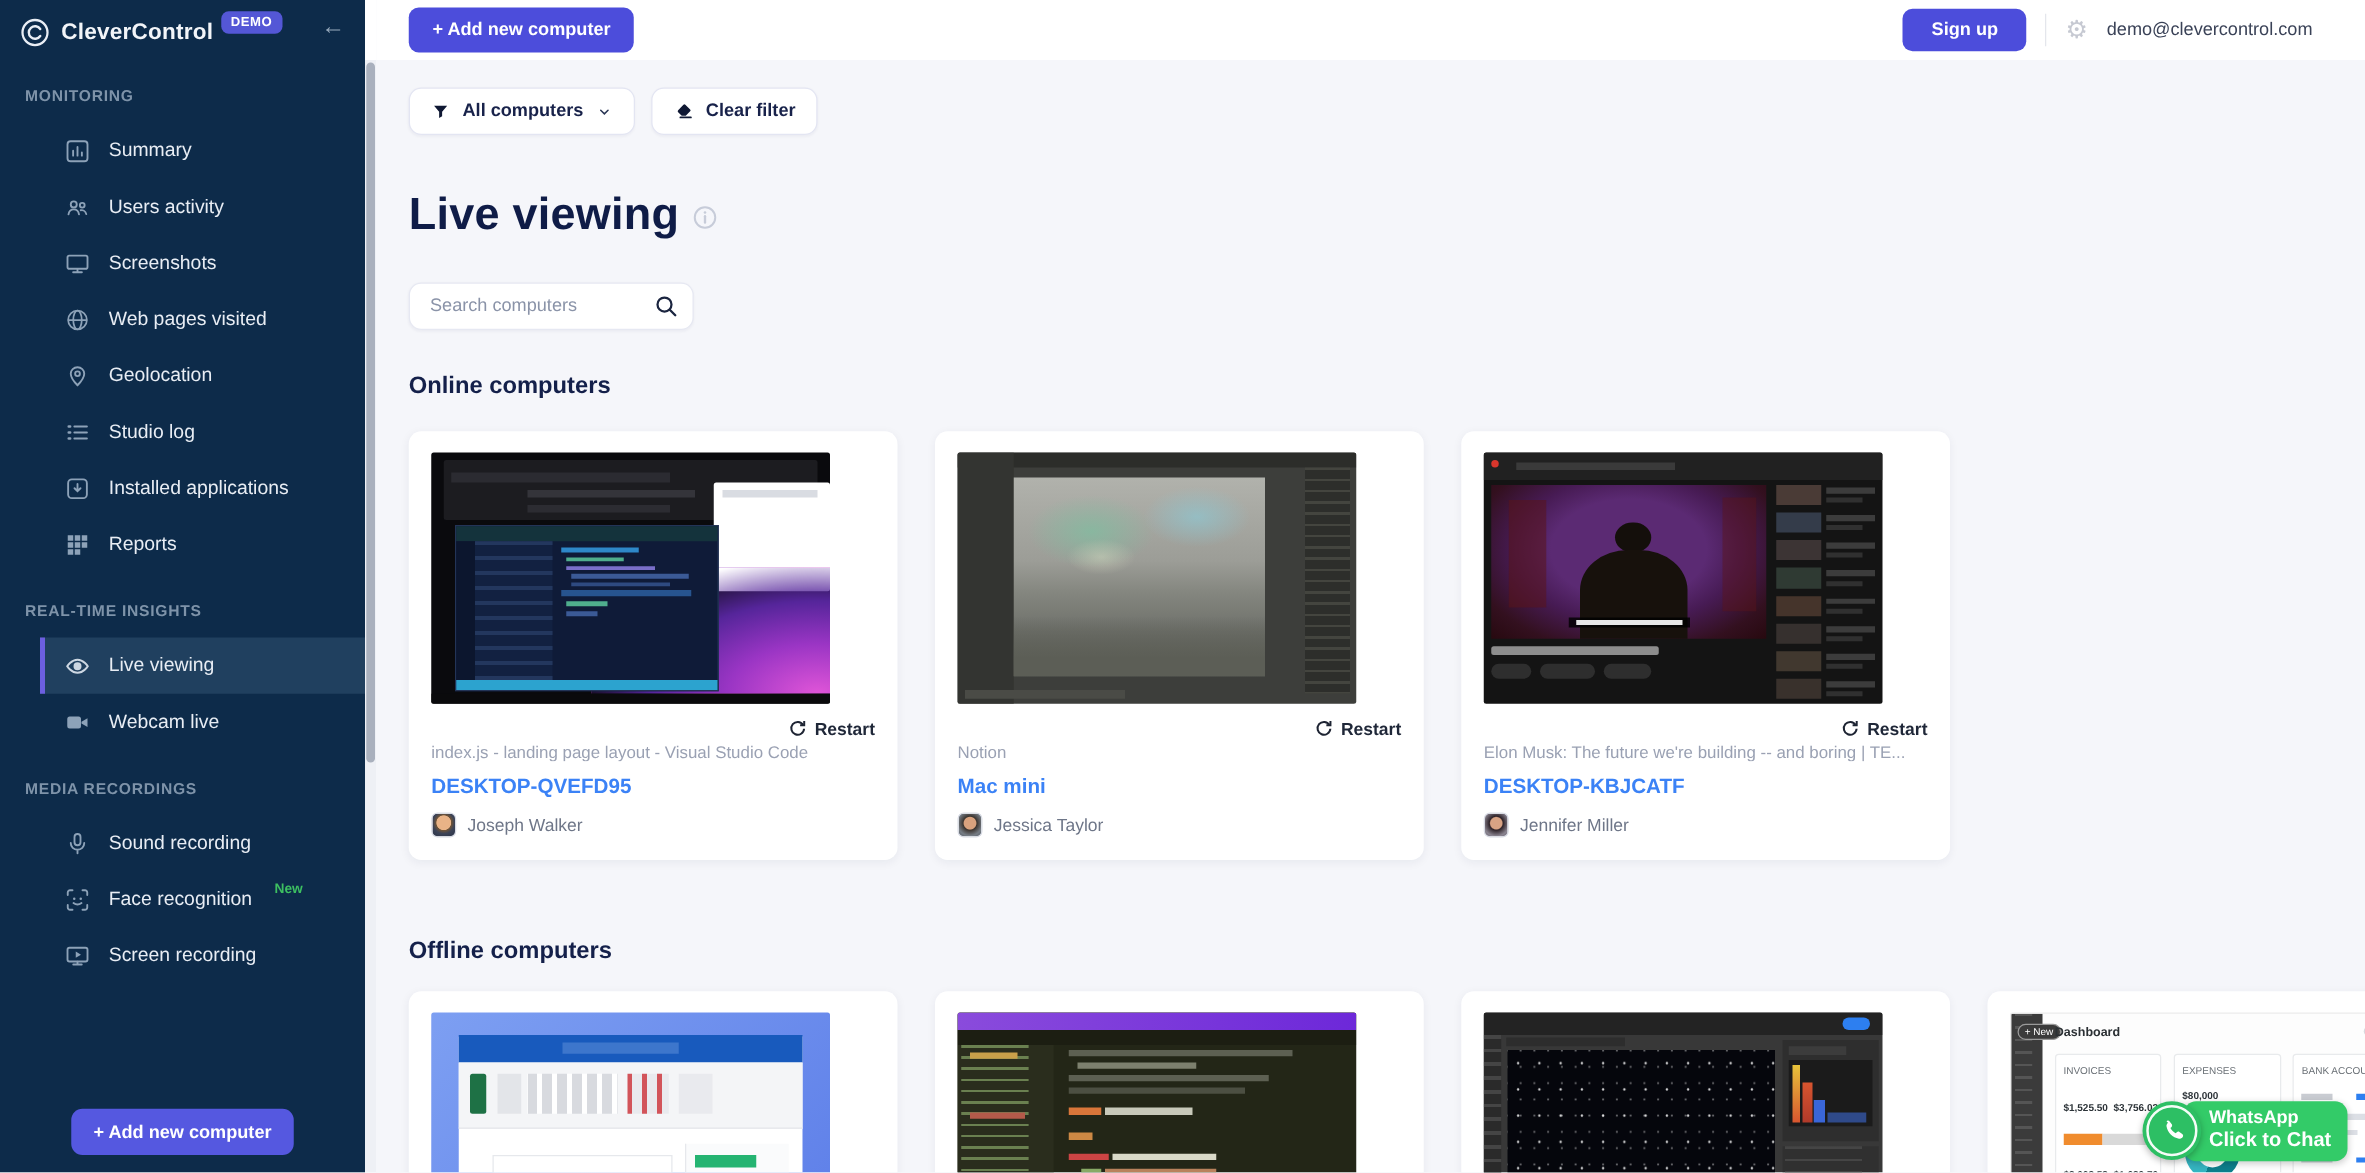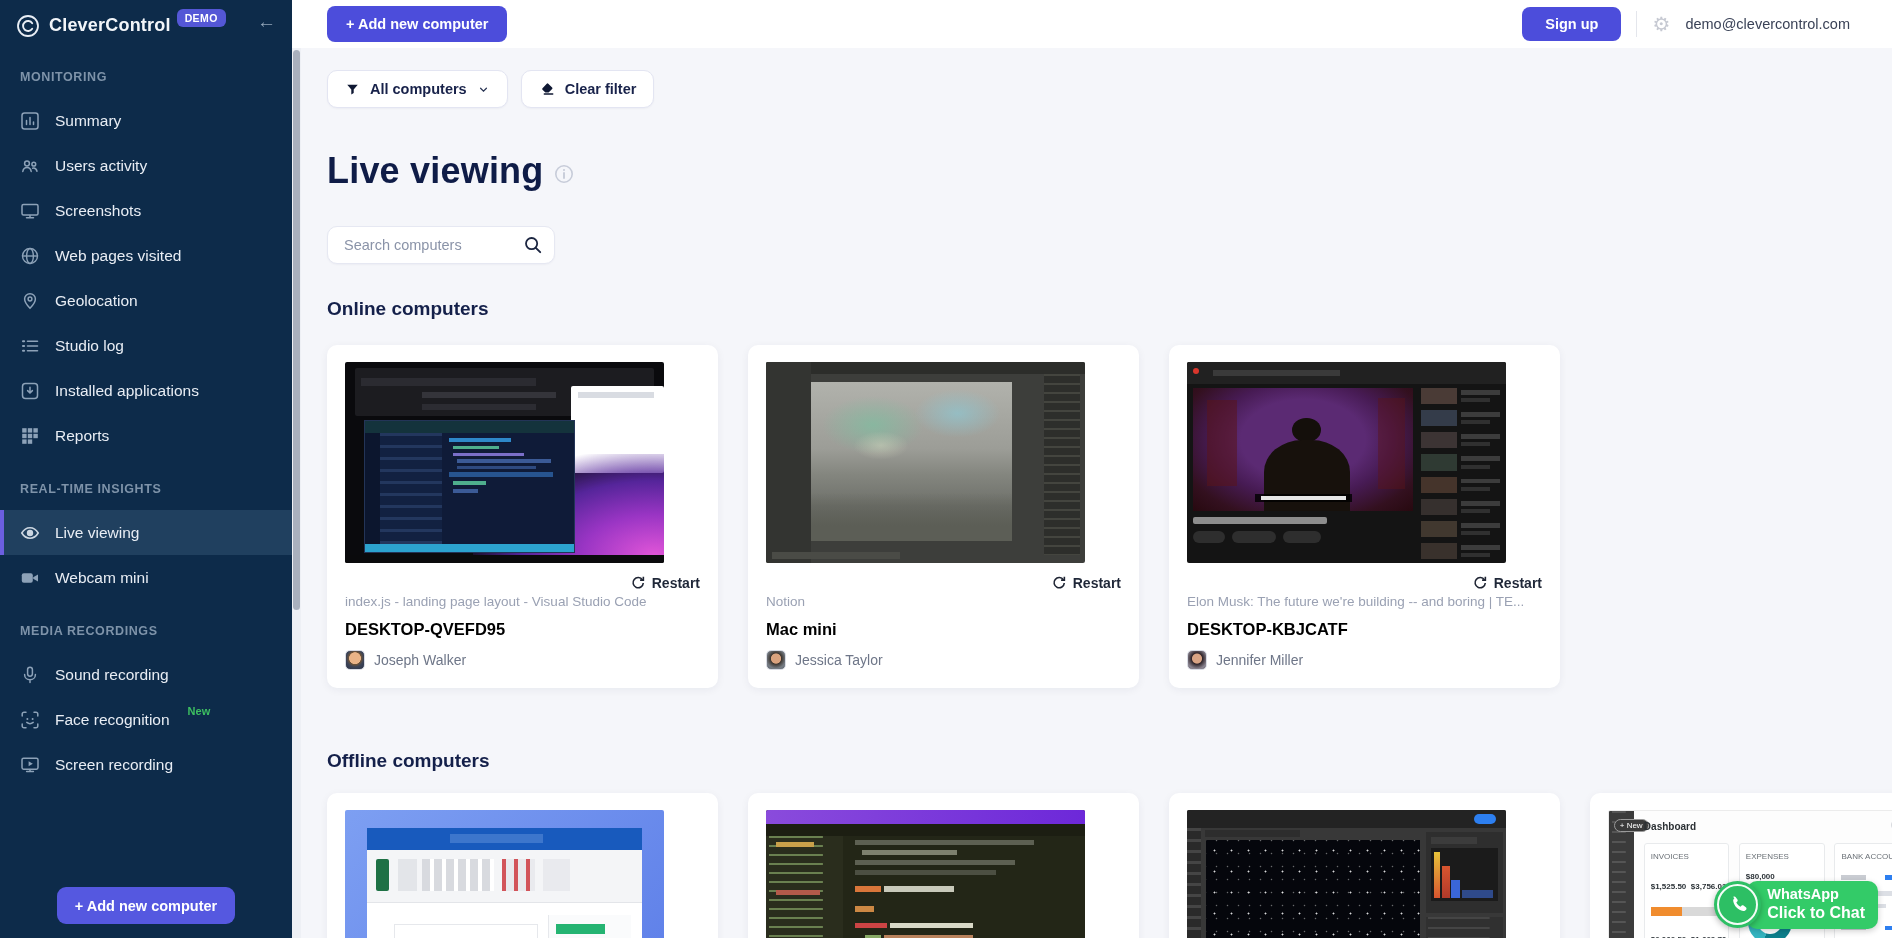--- a/index.html
+++ b/index.html
@@ -13,21 +13,21 @@
   .logo-icon{width:24px;height:24px;margin-top:1px;flex:0 0 auto;}
   .logo-text{color:#f2f5f9;font-size:18px;font-weight:700;margin-left:9px;margin-top:2px;letter-spacing:.2px;}
   .demo-badge{background:#5457d6;color:#fff;font-size:10.5px;font-weight:700;border-radius:6px;
     padding:3px 8px;margin-left:6px;margin-top:-4px;letter-spacing:.4px;}
   .collapse{position:absolute;right:16px;top:12px;color:#94a7ba;font-size:19px;cursor:pointer;line-height:1;}
   .sec-title{color:#7e93a9;font-size:12.5px;font-weight:700;letter-spacing:.6px;padding:0 20px;}
   .st-1{margin-top:20px;}
   .st-2{margin-top:24px;}
   .st-3{margin-top:24px;}
   .nav-items{margin-top:14px;}
-  .nitem{height:45px;display:flex;align-items:center;gap:15px;padding:0 20px;cursor:pointer;position:relative;}
+  .nitem{height:45px;display:flex;align-items:center;gap:15px;padding:0 20px;cursor:pointer;position:relative;margin-left:32px;}
   .nitem .nlabel{color:#e8edf4;font-size:15.5px;font-weight:500;}
   .nitem.active{background:#20405f;border-left:4px solid #6c5fe0;padding-left:16px;}
   .nicon{width:20px;height:20px;display:inline-flex;flex:0 0 auto;}
   .nicon svg{width:20px;height:20px;}
   .newb{color:#3dbf61;font-size:11px;font-weight:700;position:relative;top:-9px;margin-left:3px;}
   .side-add{position:absolute;left:57px;bottom:14px;width:178px;height:37px;background:#5558e0;color:#fff;
     border:none;border-radius:9px;font-size:14.5px;font-weight:600;cursor:pointer;font-family:inherit;}
   
   .side-scroll{position:absolute;left:292px;top:0;width:9px;height:938px;background:#fff;z-index:4;}
   .side-track{position:absolute;left:0;top:48px;width:9px;bottom:0;background:#eef0f5;}
@@ -61,21 +61,21 @@
   .h2{margin-top:34px;font-size:19px;font-weight:700;color:#14204a;}
   .h2.off{margin-top:62px;}
   .cards{display:flex;gap:30px;margin-top:25px;}
   .cards.off{margin-top:21px;}
   .card{width:391px;background:#fff;border-radius:10px;padding:17px 18px 18px;box-shadow:0 2px 8px rgba(25,35,70,.06);flex:0 0 auto;}
   .thumb{position:relative;width:319px;height:201px;overflow:hidden;background:#111;border-radius:2px;}
   .thumb div{position:absolute;}
   .restart{display:flex;align-items:center;gap:6px;justify-content:flex-end;margin-top:12px;cursor:pointer;
     font-size:14px;font-weight:600;color:#1f2738;}
   .caption{margin-top:3px;font-size:13.5px;color:#9aa1b3;white-space:nowrap;overflow:hidden;}
-  .cname{margin-top:11px;font-size:16.5px;font-weight:700;color:#000000;}
+  .cname{margin-top:11px;font-size:16.5px;font-weight:700;color:#3b82f6;}
   .cuser{margin-top:11px;display:flex;align-items:center;gap:9px;font-size:14px;color:#6e7688;}
   .avatar{width:20px;height:20px;border-radius:5px;border:1px solid #d8dbe4;flex:0 0 auto;}
   .av1{background:radial-gradient(circle at 50% 40%,#e9b387 0 40%,#6d5338 44%,#3c4357 62%,#2b3346);}
   .av2{background:radial-gradient(circle at 50% 42%,#d9a27e 0 34%,#3c3530 40%,#767d85 72%,#565d66);}
   .av3{background:radial-gradient(circle at 50% 42%,#d8a384 0 33%,#2e2329 40%,#8a8490 75%,#6a6470);}
 
   
   .mtxt{font-size:8px;color:#6a7076;line-height:1.15;white-space:nowrap;}
   .mtxt.b{color:#2c3338;font-weight:700;}
   .mtitle{font-size:10px;font-weight:700;color:#2b3034;}
@@ -206,21 +206,21 @@
           </span>
         <span class="nlabel">Live viewing</span>
       </div>
       <div class="nitem">
         <span class="nicon">
             <svg viewBox="0 0 20 20" fill="#8da2b8">
               <rect x="1.8" y="5.2" width="11" height="9.6" rx="2"></rect>
               <path d="M13.2 9.3l4.8-2.8v7l-4.8-2.8z"></path>
             </svg>
           </span>
-        <span class="nlabel">Webcam mini</span>
+        <span class="nlabel">Webcam live</span>
       </div>
     </div>
 
     <div class="sec-title st-3">MEDIA RECORDINGS</div>
     <div class="nav-items">
       <div class="nitem">
         <span class="nicon">
             <svg viewBox="0 0 20 20" fill="none" stroke="#8da2b8" stroke-width="1.5" stroke-linecap="round">
               <rect x="7.6" y="2.2" width="4.8" height="9" rx="2.4"></rect>
               <path d="M4.6 9.4c0 3.2 2.4 5.4 5.4 5.4s5.4-2.2 5.4-5.4M10 14.8v2.8"></path>

